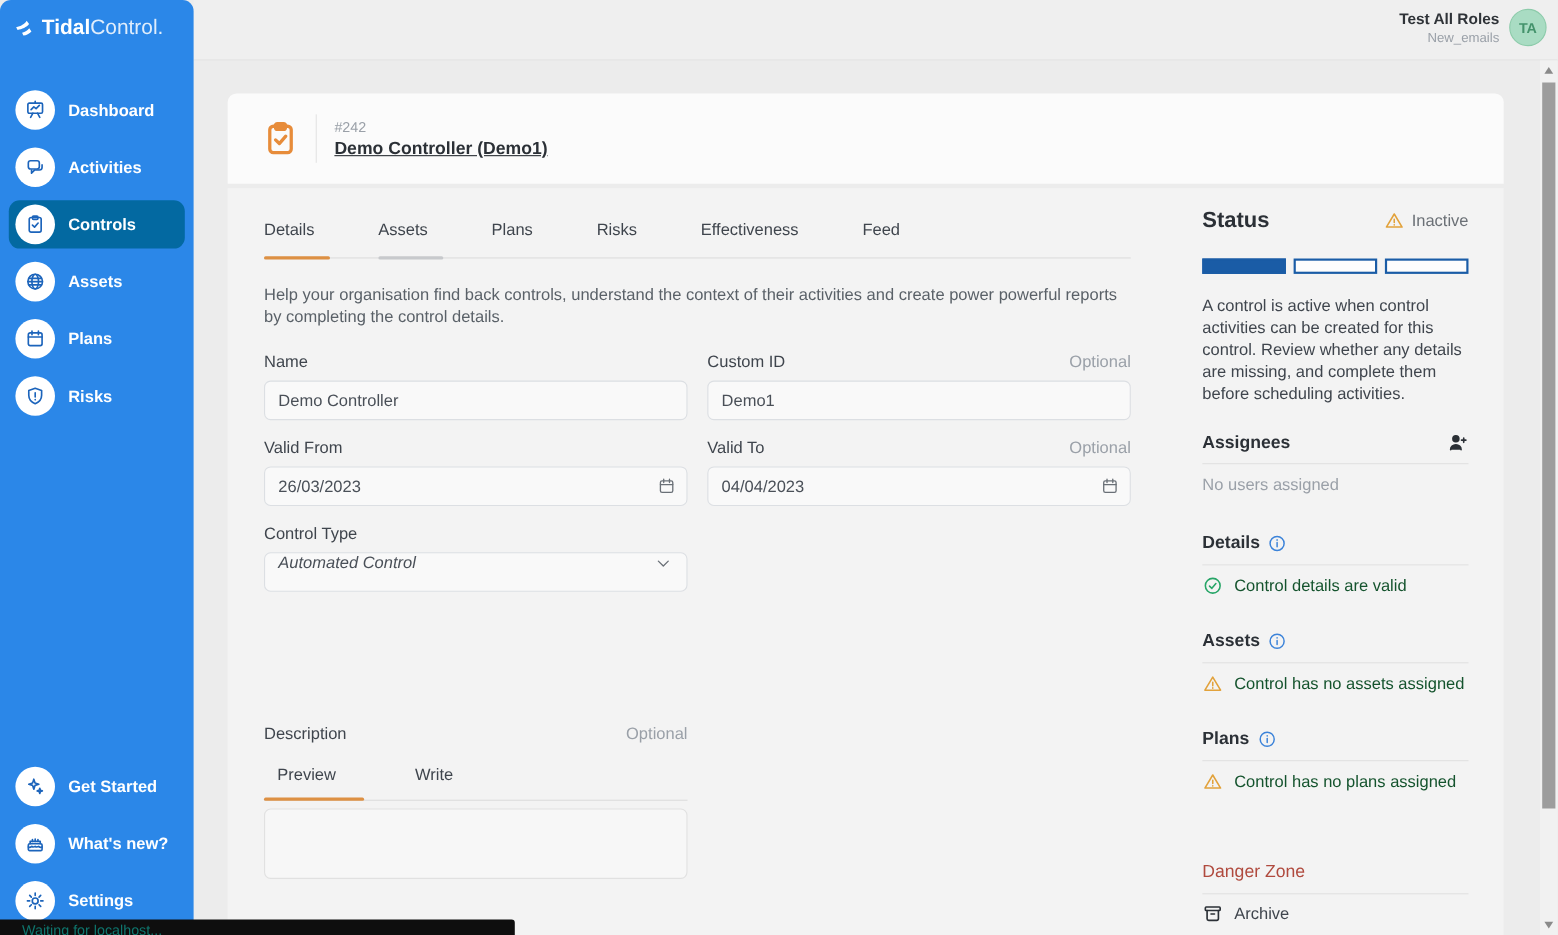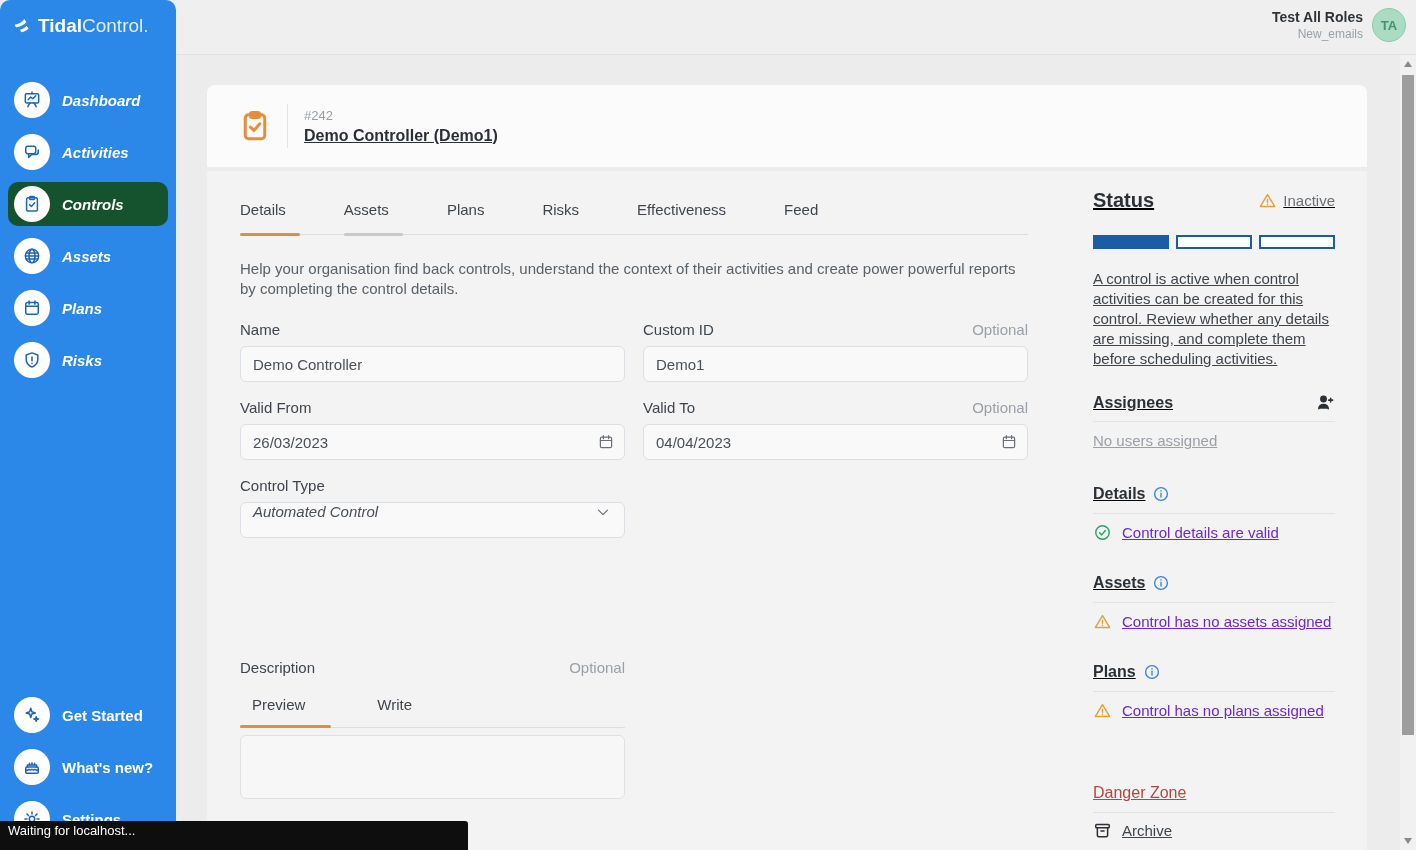--- a/index.html
+++ b/index.html
@@ -4,24 +4,24 @@
 <style>
   * { margin:0; padding:0; box-sizing:border-box; }
   html,body { width:1416px; height:850px; overflow:hidden; font-family:"Liberation Sans", sans-serif; background:#ececec; }
 
   
   #sidebar { position:absolute; left:0; top:0; width:176px; height:850px; background:#2b87e8; z-index:20;border-radius:10px; }
   .logo { position:absolute; left:13px; top:15px; display:flex; align-items:center; gap:5px; color:#fff; font-size:19px; }
   .logo .bold { font-weight:bold; }
   .logo .light { font-weight:400; color:rgba(255,255,255,0.85); }
   .nav-group { position:absolute; left:0; right:0; }
-  #nav-main { top:78px;font-style:italic; }
+  #nav-main { top:78px; }
   #nav-footer { top:693px; }
   .nav-item { display:flex; align-items:center; height:44px; margin:0 8px 8px 8px; border-radius:10px; padding-left:6px; cursor:pointer; }
-  .nav-item.active { background:#14532d; }
+  .nav-item.active { background:#0369a1; }
   .icon-circle { width:36px; height:36px; border-radius:50%; background:#fff; display:flex; align-items:center; justify-content:center; flex:none; }
   .icon-circle svg { stroke:#1c64bb; fill:none; stroke-width:1.8; stroke-linecap:round; stroke-linejoin:round; }
   .nav-label { color:#fff; font-size:15px; font-weight:bold; margin-left:12px; white-space:nowrap; }
 
   
   #topbar { position:absolute; left:176px; top:0; width:1240px; height:55px; background:#efefef; border-bottom:1px solid #e2e2e2; z-index:10; }
   .userblock { position:absolute; right:10px; top:8px; display:flex; align-items:center; gap:9px; }
   .usertext { text-align:right; }
   .username { font-size:14px; color:#2f3338;font-weight:bold; }
   .userorg { font-size:12px; color:#9aa0a8; margin-top:2px; }
@@ -58,43 +58,43 @@
   .attr-btn .attr-label { font-size:13px; color:#2f86e8; }
 
   .desc-tabs { display:flex; border-bottom:1px solid #dddddd; margin-top:14px; }
   .desc-tab { position:relative; font-size:15px; color:#3f454d; padding:6px 26px 14px 12px; margin-right:34px; cursor:pointer; }
   .desc-tab::after { content:""; position:absolute; left:0; right:0; bottom:-1px; height:3px; border-radius:2px; background:transparent; }
   .desc-tab.active::after { background:#dd9043; }
   .preview-box { margin-top:7px; height:64px; background:#f7f7f7; border:1px solid #e1e1e1; border-radius:6px; }
 
   
   #status-panel { position:absolute; left:886px; top:0; width:242px; }
-  .sp { position:absolute; left:0; right:0;text-decoration:underline; }
+  .sp { position:absolute; left:0; right:0; }
   .sp-title-row { display:flex; justify-content:space-between; align-items:center; }
   .sp-h1 { font-size:20px; font-weight:600; color:#2b3036; }
   .badge { display:flex; align-items:center; gap:6px; font-size:15px; color:#6b7076; }
   .bars { display:flex; gap:7px; }
   .bar { flex:1; height:14px; border:2px solid #1a5ca6; background:#fdfdfd; }
   .bar.filled { background:#1a5ca6; }
   .sp-par { font-size:15px; line-height:20px; color:#3f454d; }
   .sp-h2 { font-size:16px; font-weight:600; color:#2b3036; display:flex; align-items:center; gap:7px; }
   .sp-h2-row { display:flex; justify-content:space-between; align-items:center; }
   .sp-hr { border:none; border-top:1px solid #e2e2e2; margin:0; }
   .sp-empty { font-size:15px; color:#9aa0a8; }
-  .sp-row { display:flex; align-items:center; gap:10px; font-size:15px; color:#6d28d9; }
+  .sp-row { display:flex; align-items:center; gap:10px; font-size:15px; color:#14532d; }
   .sp-danger { font-size:16px; color:#b04a3e; }
   .sp-row.archive { color:#3f454d; cursor:pointer; }
 
   
   #scrollbar { position:absolute; right:0; top:55px; width:16px; height:795px; background:#f1f1f1; z-index:30; }
   #scroll-thumb { position:absolute; left:2px; top:20px; width:12px; height:660px; background:#9d9d9d; }
   .scroll-arrow { position:absolute; left:4px; width:0; height:0; border-left:4px solid transparent; border-right:4px solid transparent; }
   .scroll-arrow.up { top:6px; border-bottom:6px solid #8a8a8a; }
   .scroll-arrow.down { bottom:6px; border-top:6px solid #8a8a8a; }
-  #status-toast { position:absolute; left:0; bottom:0; width:468px; height:29px; background:#0e0e0e; color:#ffffff; font-size:13px; line-height:20px; padding-left:8px; border-top-right-radius:3px; z-index:40; }
+  #status-toast { position:absolute; left:0; bottom:0; width:468px; height:14px; background:#0e0e0e; color:#0f766e; font-size:13px; line-height:20px; padding-left:20px; border-top-right-radius:3px; z-index:40; }
 
   svg.oicon { stroke:#e78c3a; fill:none; stroke-width:2; stroke-linecap:round; stroke-linejoin:round; }
   svg.gicon { stroke:#6a7077; fill:none; stroke-width:1.6; stroke-linecap:round; stroke-linejoin:round; }
   svg.warn { stroke:#e2a23b; fill:none; stroke-width:1.8; stroke-linecap:round; stroke-linejoin:round; }
   svg.ok { stroke:#27a567; fill:none; stroke-width:1.8; stroke-linecap:round; stroke-linejoin:round; }
   svg.info { stroke:#3c83d9; fill:none; stroke-width:1.8; stroke-linecap:round; stroke-linejoin:round; }
   svg.dark { stroke:#2b3036; fill:none; stroke-width:1.9; stroke-linecap:round; stroke-linejoin:round; }
   svg.blue { stroke:#2f86e8; fill:none; stroke-width:1.8; stroke-linecap:round; stroke-linejoin:round; }
 </style>
 </head>

